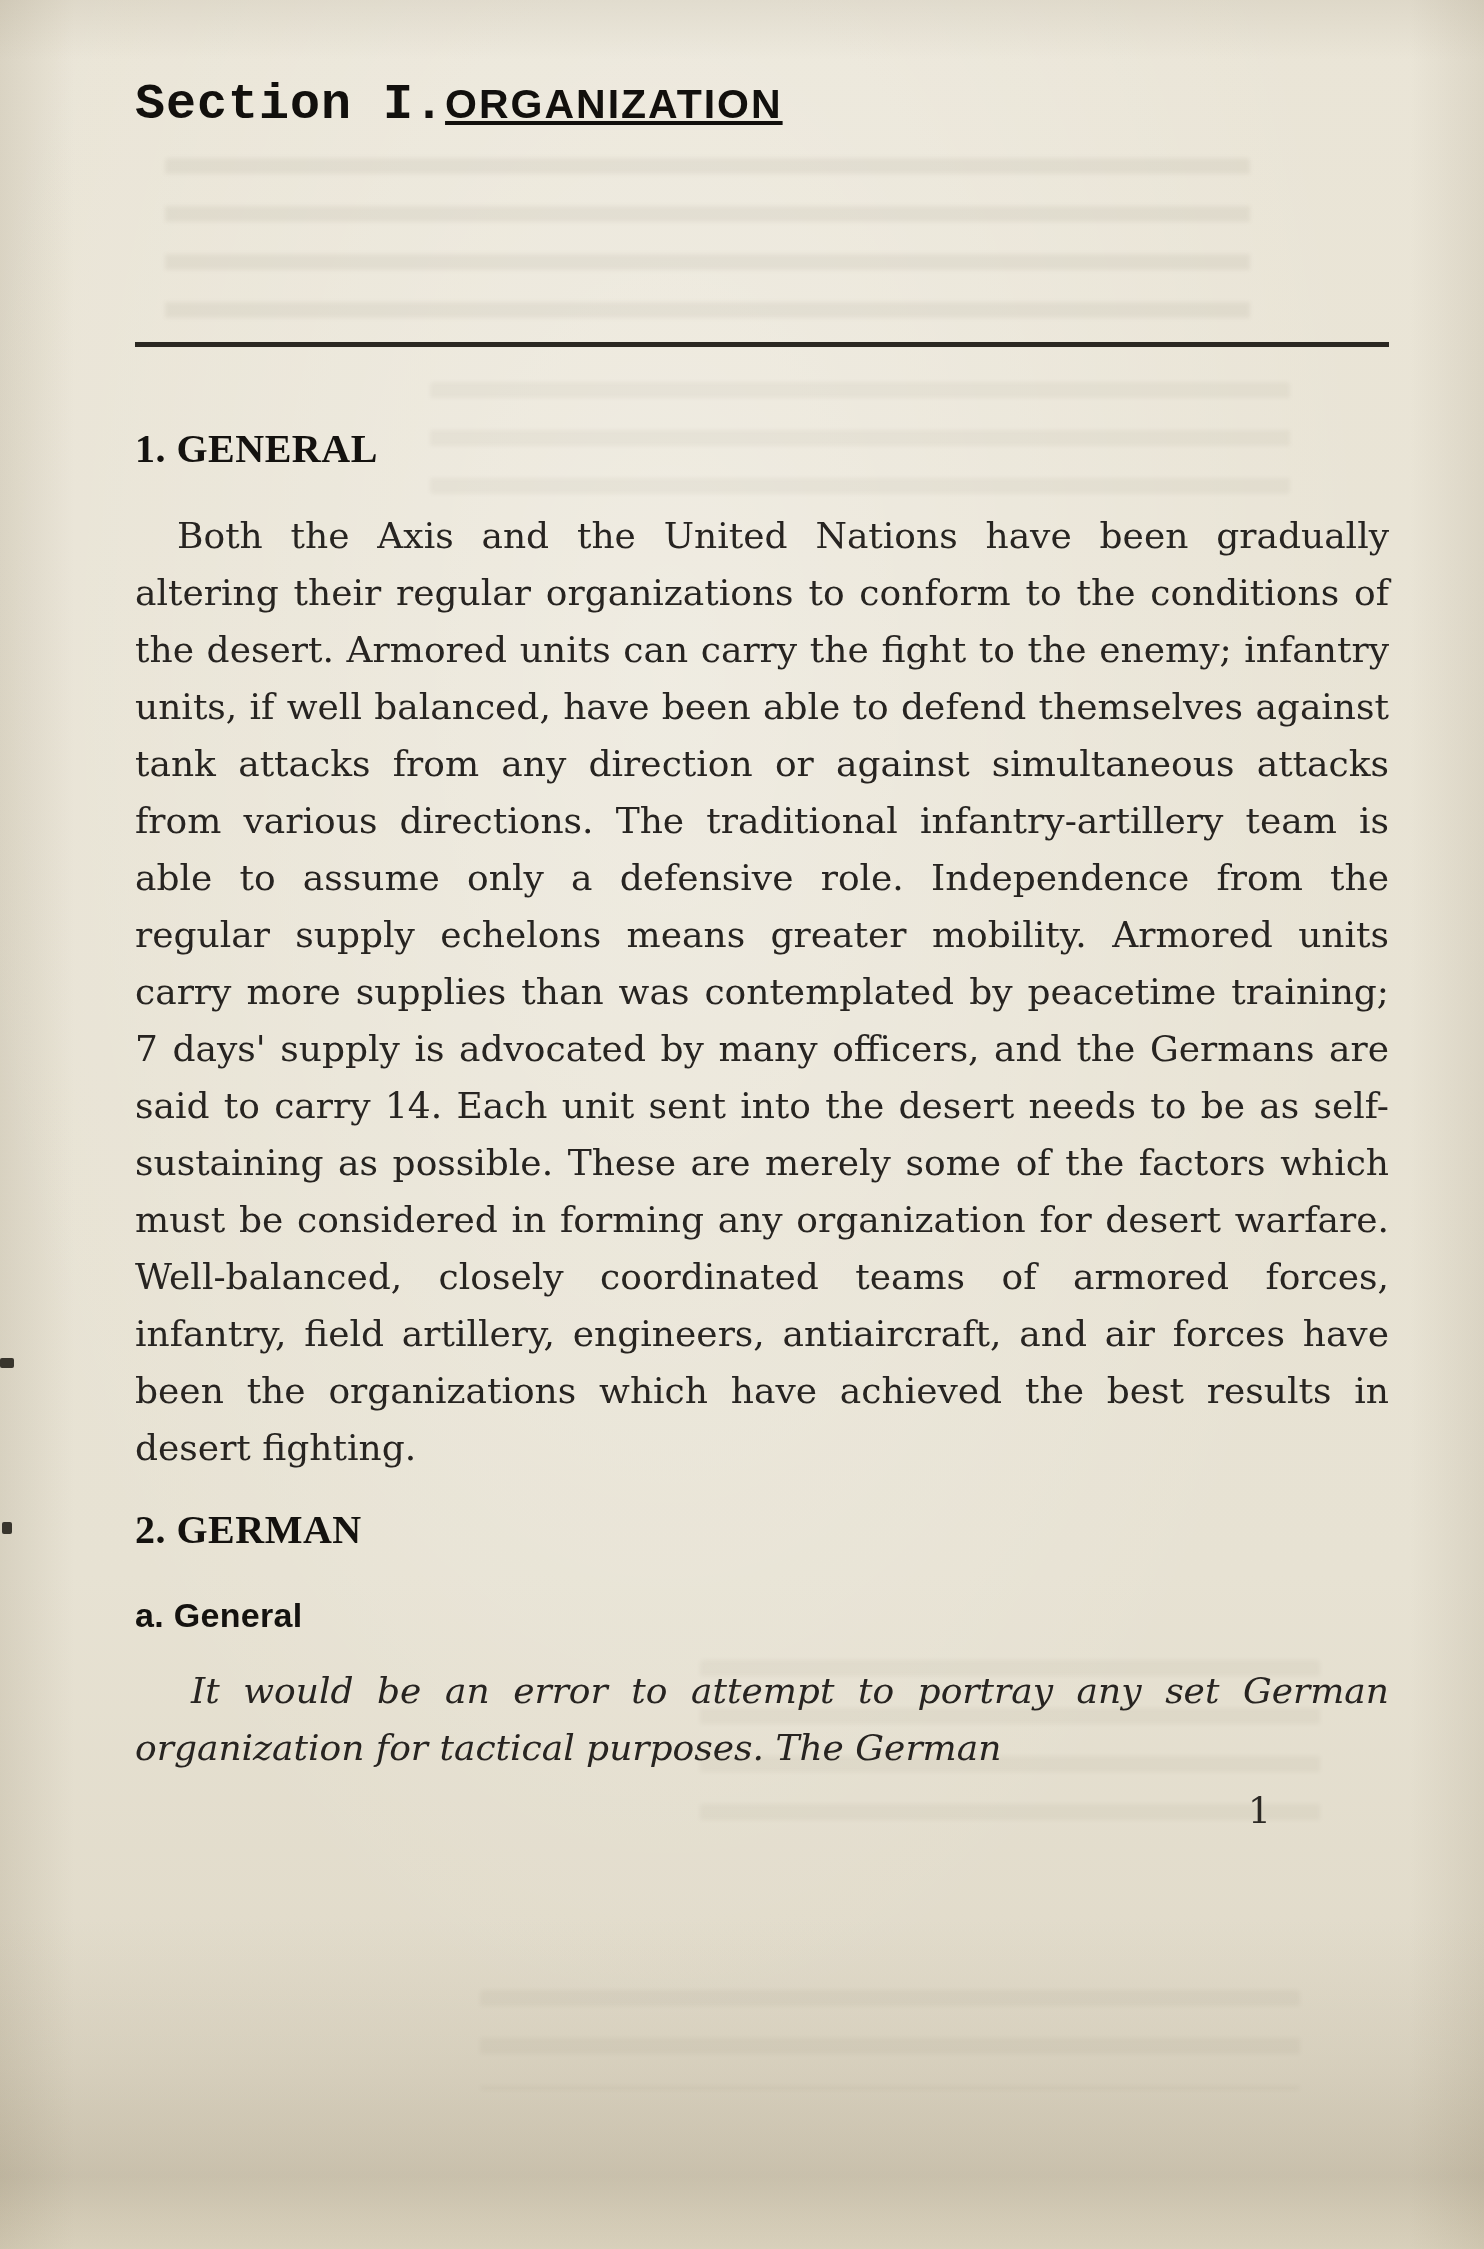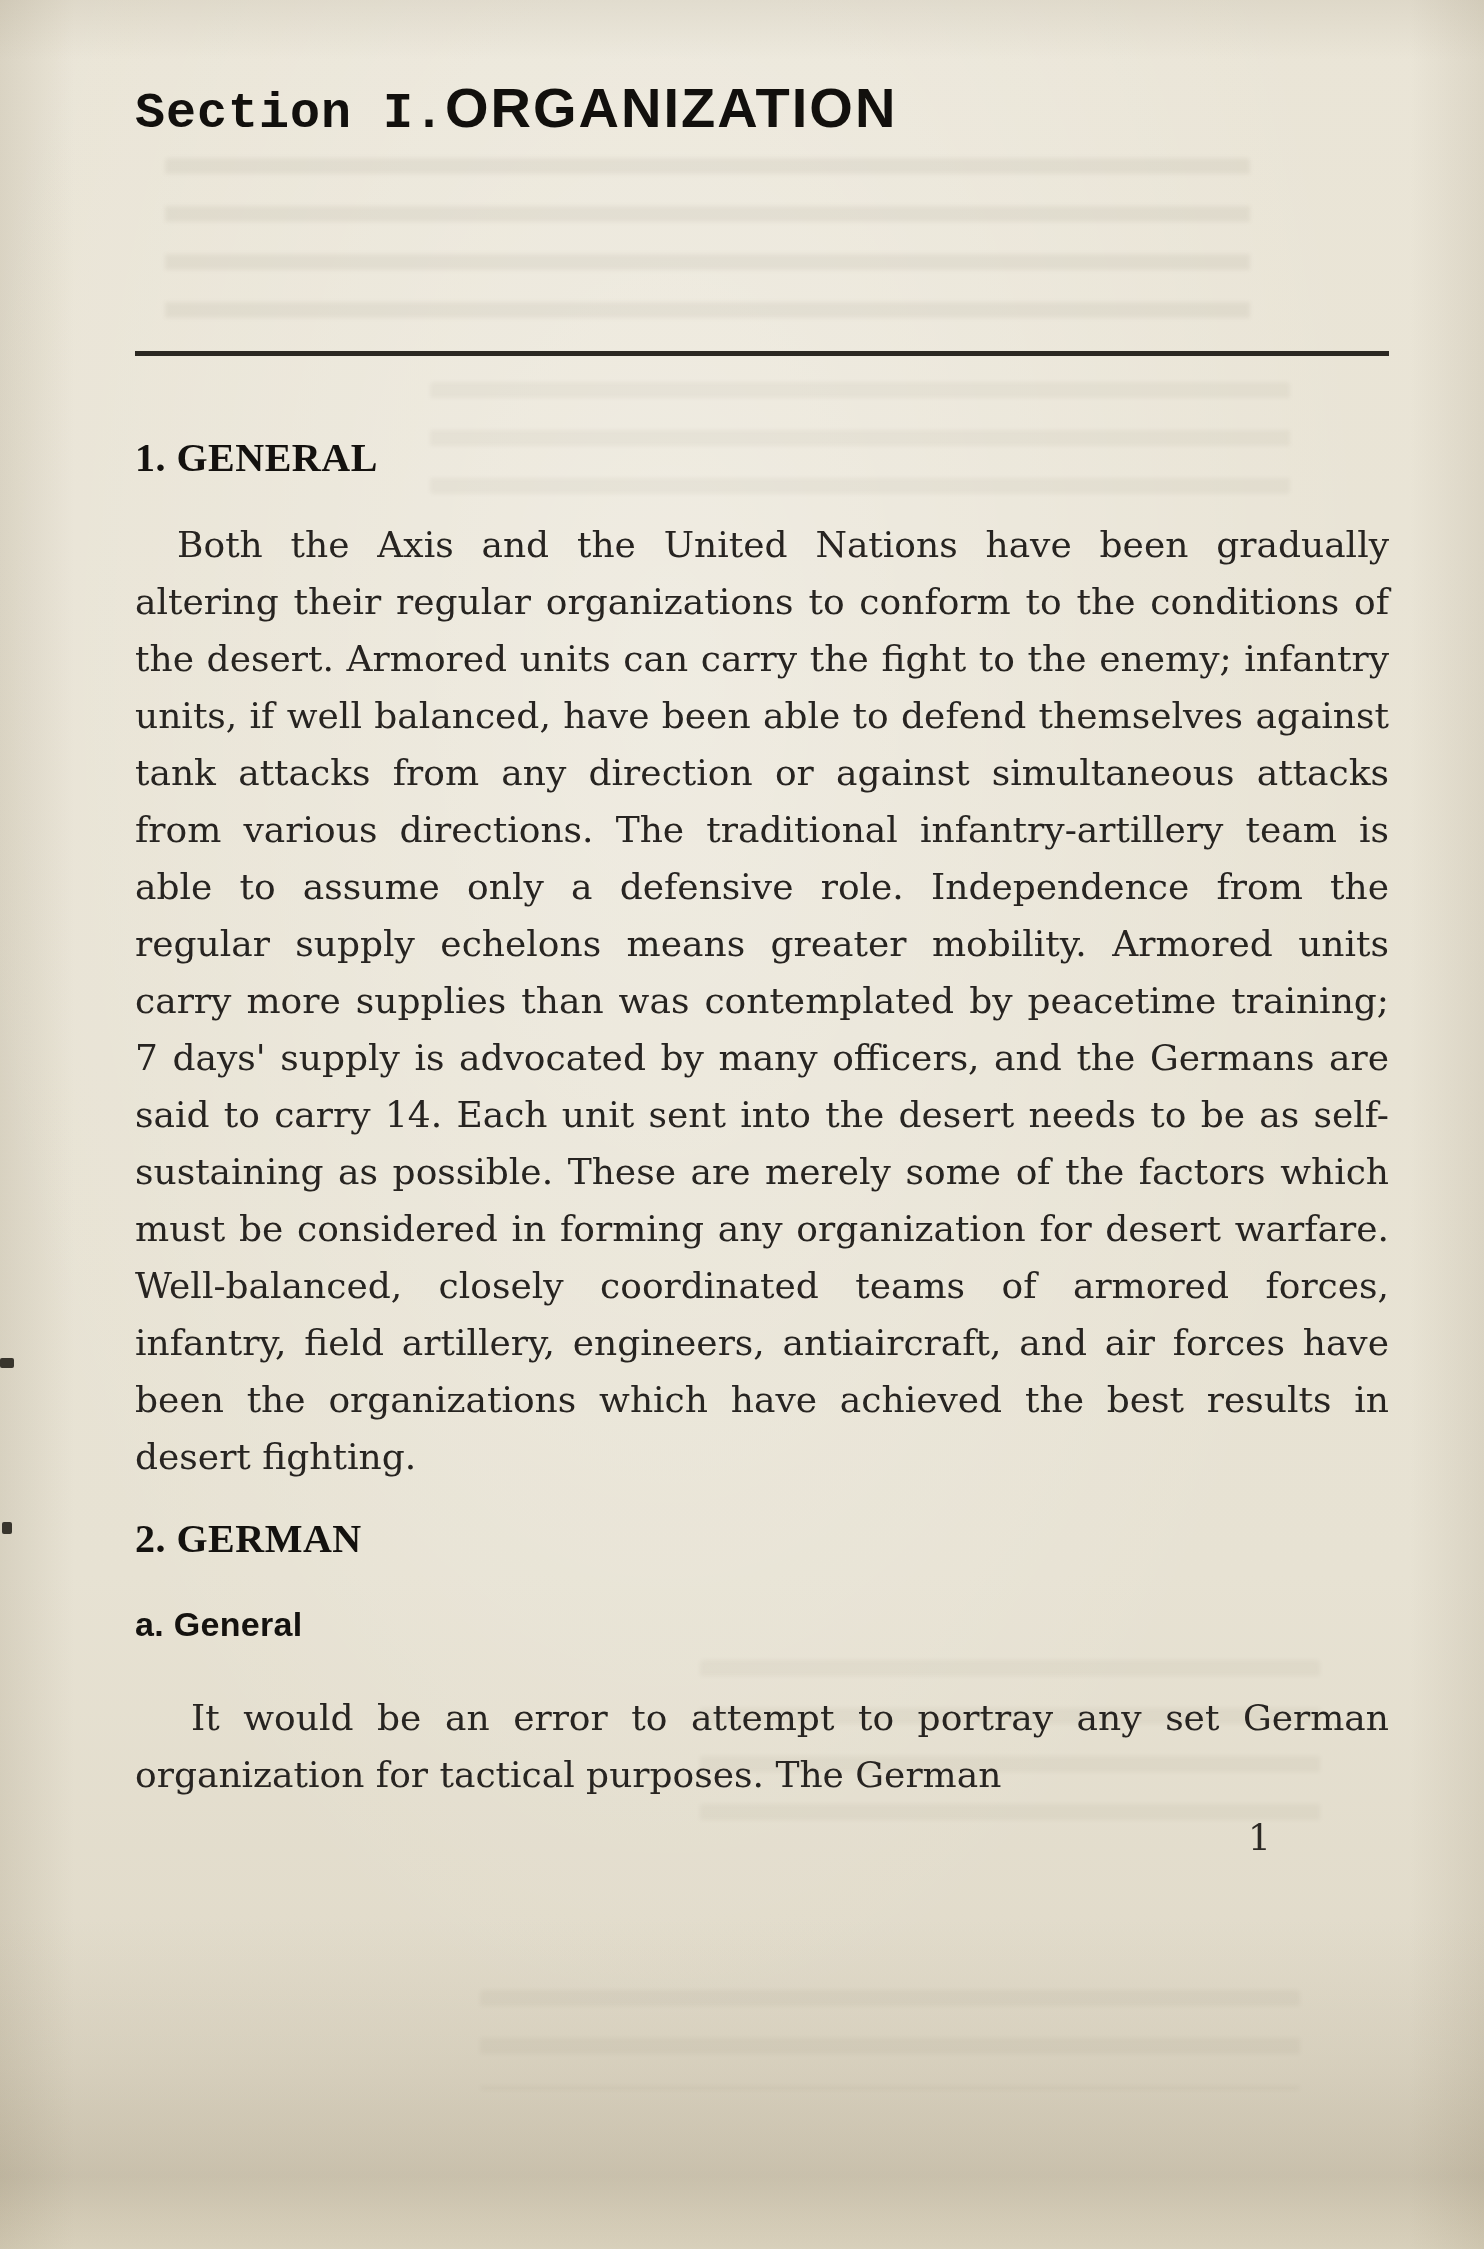--- a/index.html
+++ b/index.html
@@ -28,31 +28,31 @@
   }
   .vignette-top{
     position:absolute;left:0;right:0;top:0;height:60px;
     background:linear-gradient(180deg, rgba(120,105,75,0.10), rgba(120,105,75,0));
     pointer-events:none;
   }
   .content{position:absolute;left:135px;right:95px;top:0;}
   .title{margin:80px 0 0;line-height:1;color:#12100d;
     font-family:"Liberation Sans", sans-serif;font-weight:800;}
   .title .t-label{font-size:50px;letter-spacing:1px;font-family:Liberation Mono, monospace;}
-  .title .t-name{font-size:56px;letter-spacing:2px;}
+  .title .t-name{font-size:41px;letter-spacing:2px;text-decoration:underline;}
   .rule{border:none;height:5px;background:#2b2822;margin:212px 0 0 0;}
   .h-num{margin:82px 0 0;font-family:Liberation Serif, serif;
     font-weight:700;font-size:40px;letter-spacing:0.5px;color:#14120f;line-height:1;}
   .h-sub{margin:48px 0 0;font-family:"Liberation Sans", sans-serif;
     font-weight:700;font-size:34px;letter-spacing:0.3px;color:#14120f;line-height:1;}
   .body{margin:38px 0 0;font-size:36px;line-height:57px;text-align:justify;color:#272421;}
   .indent-1{text-indent:42px;}
   .indent-2{text-indent:56px;}
   .h-german{margin-top:34px;}
-  .body-2{margin-top:48px;}
+  .body-2{margin-top:30px;font-style:italic;}
   .page-number{margin-top:14px;text-align:right;padding-right:118px;
     font-size:36px;color:#2c2925;}
   
   .ghost{
     position:absolute;pointer-events:none;filter:blur(2px);
     background-image:repeating-linear-gradient(to bottom,
       rgba(105,95,72,0.55) 0 16px, rgba(105,95,72,0) 16px 48px);
     opacity:0.14;border-radius:4px;
   }
   .ghost-1{top:158px;left:165px;width:1085px;height:170px;}

